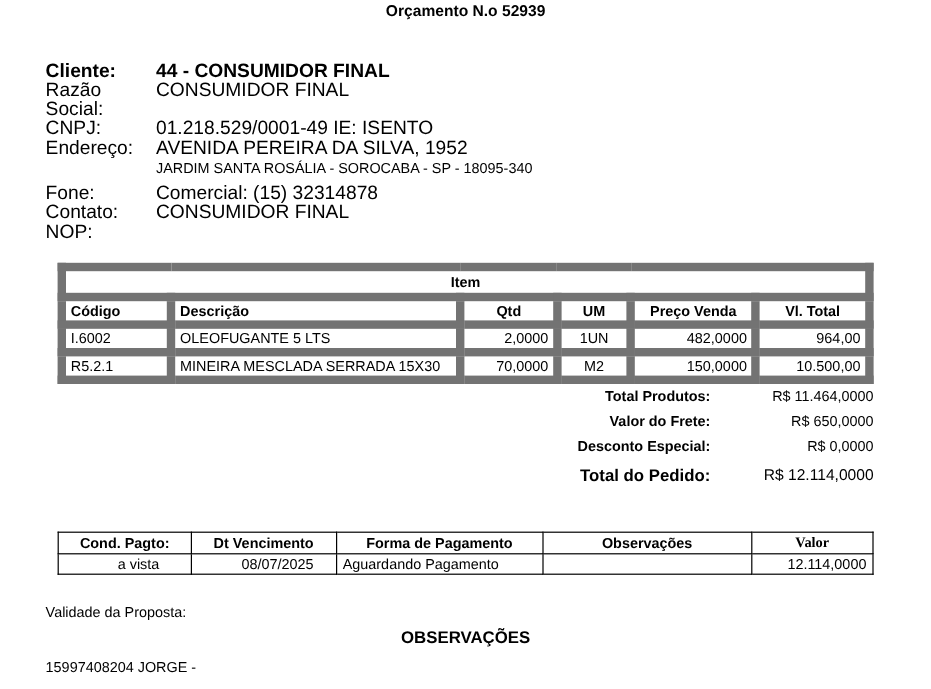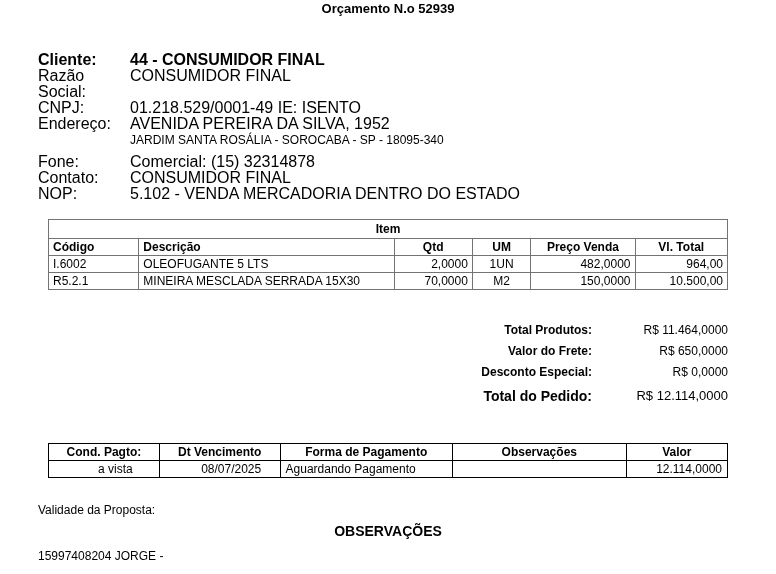--- a/index.html
+++ b/index.html
@@ -65,21 +65,21 @@
   
   .items-table {
     position: absolute;
     left: 48px;
     top: 219px;
     width: 680px;
     border-collapse: collapse;
     font-size: 12px;
   }
   .items-table th, .items-table td {
-    border: 1px solid #737373;
+    border: 7px solid #737373;
     padding: 1px 4px;
     font-weight: normal;
   }
   .items-table .item-head {
     text-align: center;
     font-weight: bold;
     padding: 2px 4px;
   }
   .items-table .col-head {
     font-weight: bold;
@@ -155,21 +155,21 @@
   }
   .pay-table td {
     font-weight: normal;
   }
   .pay-table td.ctr { text-align: center; padding-left: 28px; }
   .pay-table td.rgt { text-align: right; }
   .pc-cond { width: 110px; }
   .pc-dtv  { width: 115px; }
   .pc-forma { width: 180px; }
   .pc-obs  { width: 180px; }
-  .pc-valor { width: 95px; }
+  .pc-valor { width: 95px; font-family: Liberation Serif, serif; }
 
   
   .validade {
     position: absolute;
     left: 38px;
     top: 503px;
     font-size: 12px;
   }
   .obs-title {
     position: absolute;
@@ -216,21 +216,20 @@
     <div class="client-row">
       <div class="lbl normal">Fone:</div>
       <div class="val">Comercial: (15) 32314878</div>
     </div>
     <div class="client-row">
       <div class="lbl normal">Contato:</div>
       <div class="val">CONSUMIDOR FINAL</div>
     </div>
     <div class="client-row">
       <div class="lbl normal">NOP:</div>
-      <div class="val">5.102 - VENDA MERCADORIA DENTRO DO ESTADO</div>
     </div>
   </div>
 
   <table class="items-table">
     <tbody>
         <tr>
       <td class="item-head" colspan="6">Item</td>
     </tr>
     <tr>
       <th class="col-head col-codigo">Código</th>

